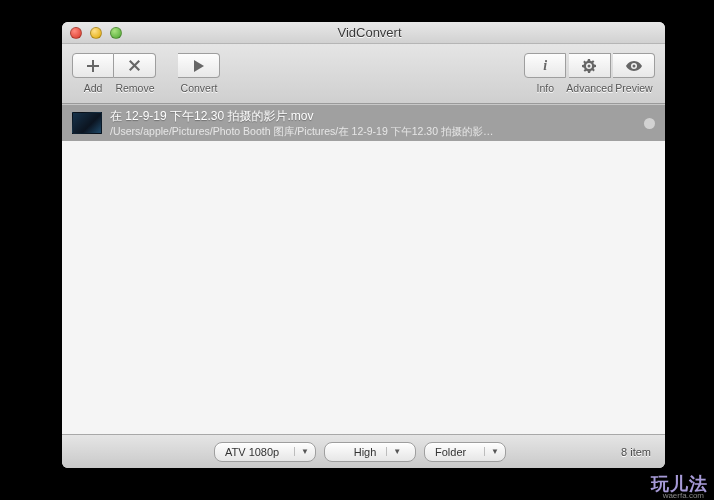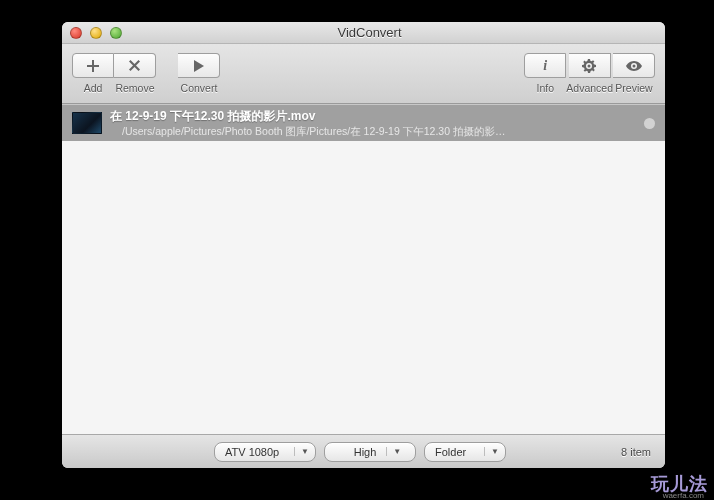--- a/index.html
+++ b/index.html
@@ -99,22 +99,22 @@
     gap: 8px;
     color: #fff;
   }
   .thumb {
     width: 30px; height: 22px;
     background: linear-gradient(135deg, #16324a 0%, #0b1420 60%, #1f4a6a 100%);
     border: 1px solid rgba(0,0,0,0.3);
     flex-shrink: 0;
   }
   .row-text { flex: 1; overflow: hidden; }
-  .row-title { font-size: 12px; font-weight: bold; white-space: nowrap; overflow: hidden; text-overflow: ellipsis; text-shadow: 0 1px 1px rgba(0,0,0,0.3); }
-  .row-sub { font-size: 10.5px; color: #e6e6e6; white-space: nowrap; overflow: hidden; text-overflow: ellipsis; margin-left: 12px; }
+  .row-title { font-size: 12px; font-weight: normal; white-space: nowrap; overflow: hidden; text-overflow: ellipsis; text-shadow: 0 1px 1px rgba(0,0,0,0.3); }
+  .row-sub { font-size: 10.5px; color: #e6e6e6; white-space: nowrap; overflow: hidden; text-overflow: ellipsis; }
   .dot {
     width: 11px; height: 11px;
     background: #d2d2d2;
     border-radius: 50%;
     flex-shrink: 0;
   }
 
   .bottombar {
     height: 34px;
     background: linear-gradient(#e5e5e5, #c9c9c9);

